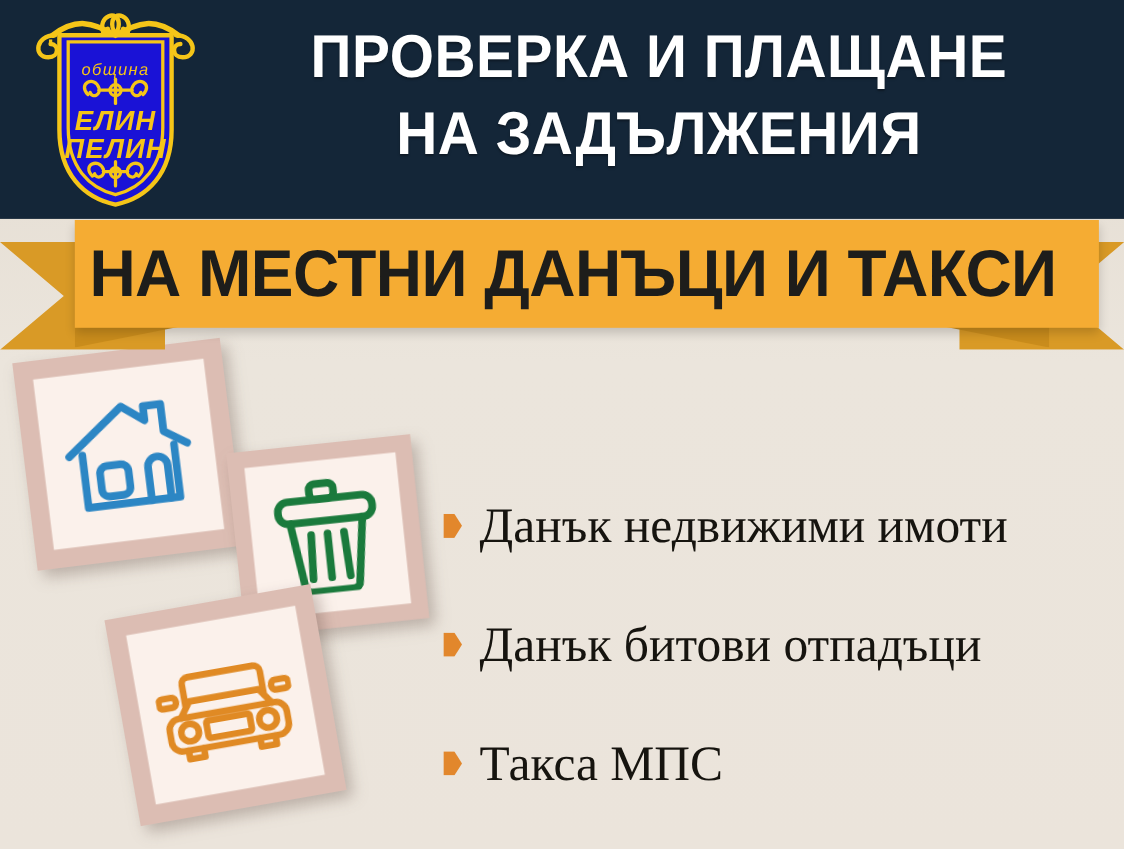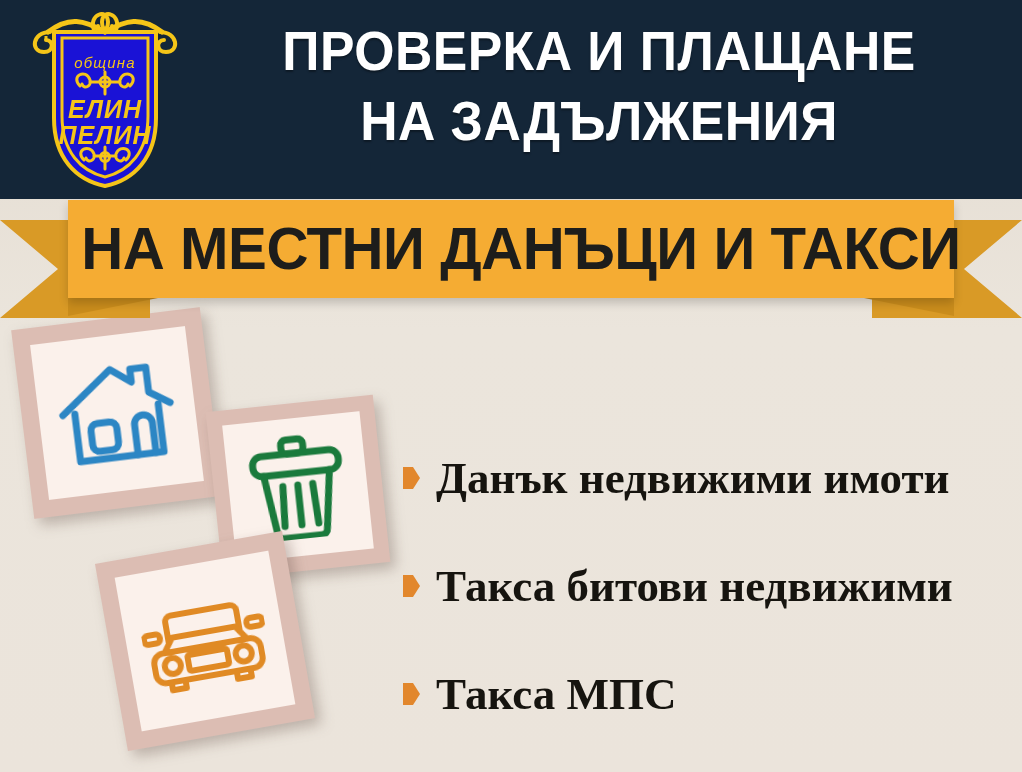--- a/index.html
+++ b/index.html
@@ -91,20 +91,21 @@
   .ribbon-fold.left  { left: 68px;  clip-path: polygon(0 0, 120px 0, 120px 8px, 0 32px); }
   .ribbon-fold.right { right: 68px; clip-path: polygon(0 0, 120px 0, 120px 32px, 0 8px); }
   .ribbon-main {
     position: absolute;
     left: 68px;
     top: 2px;
     width: 886px;
     height: 98px;
     background: #f5ac33;
     box-shadow: 0 5px 9px rgba(0,0,0,0.18);
+    padding-left: 45px;
   }
   .ribbon-text {
     position: absolute;
     left: 0; top: 0;
     width: 886px;
     height: 98px;
     line-height: 98px;
     text-align: center;
     color: #1d1d1b;
     font-family: "Liberation Sans", sans-serif;
@@ -170,21 +171,21 @@
   .bullet {
     flex: 0 0 auto;
     width: 17px;
     height: 22px;
     margin-right: 16px;
     background: #e2872c;
     clip-path: polygon(0 0, 10px 0, 17px 11px, 10px 22px, 0 22px);
   }
   .tax-label {
     font-family: "Liberation Serif", serif;
-    font-weight: 700;
+    font-weight: 400;
     font-size: 45px;
     line-height: 48px;
     color: #16140f;
     white-space: nowrap;
     text-align: right;
   }
 </style>
 </head>
 <body>
 
@@ -299,21 +300,21 @@
 
   <div class="tax-list">
 
     <div class="tax-row">
       <span class="bullet"></span>
       <span class="tax-label">Данък недвижими имоти</span>
     </div>
 
     <div class="tax-row">
       <span class="bullet"></span>
-      <span class="tax-label">Такса битови недвижими</span>
+      <span class="tax-label">Данък битови отпадъци</span>
     </div>
 
     <div class="tax-row">
       <span class="bullet"></span>
       <span class="tax-label">Такса МПС</span>
     </div>
   </div>
 
 </div>
 

